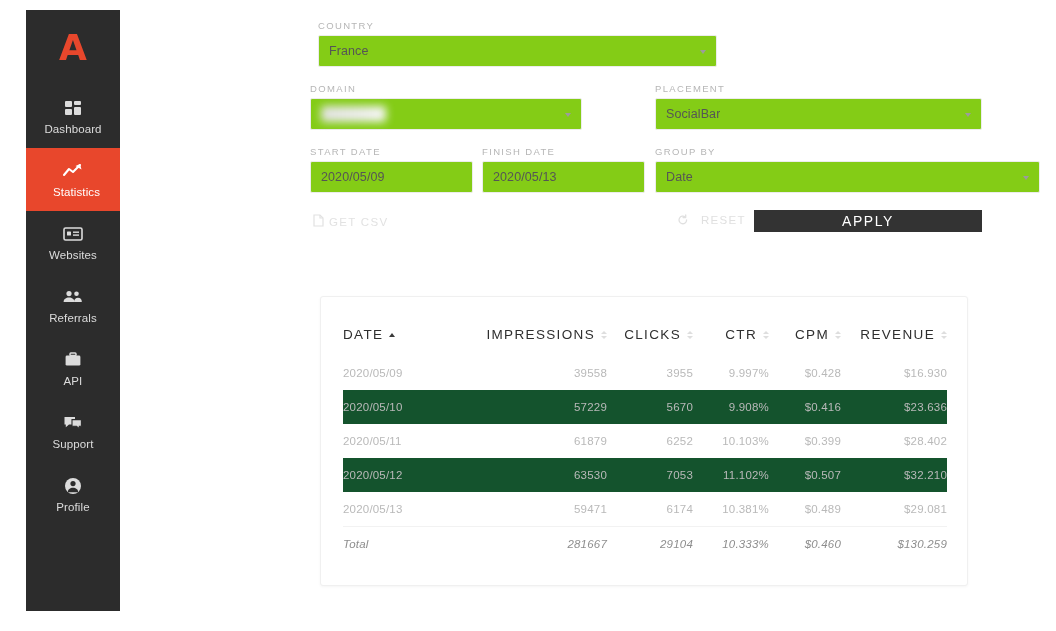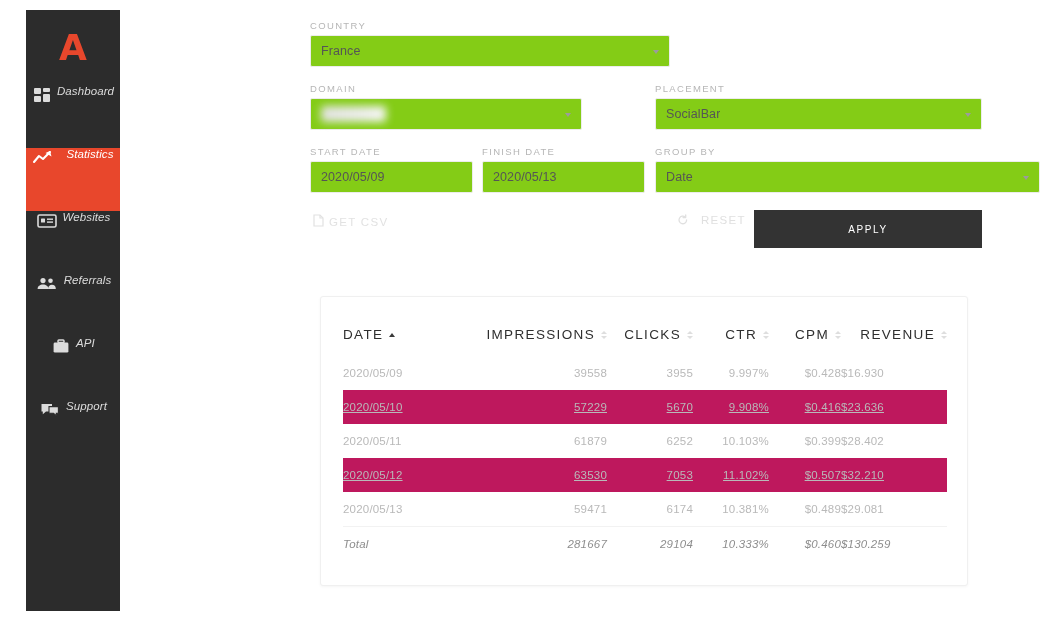--- a/index.html
+++ b/index.html
@@ -39,28 +39,27 @@
     font-weight: 700;
     font-size: 36px;
     line-height: 1;
     color: #e8472c;
     letter-spacing: 0px;
   }
   .nav-item {
     flex: none;
     height: 63px;
     display: flex;
-    flex-direction: row;
-    align-items: flex-start;
+    flex-direction: column;
+    align-items: center;
     justify-content: center;
     gap: 5px;
     color: #d8d8d8;
     cursor: pointer;
     user-select: none;
-    font-style: italic;
   }
   .nav-item .nav-icon {
     display: block;
     line-height: 0;
   }
   .nav-item .nav-icon svg { display: block; }
   .nav-label {
     font-size: 11.5px;
     letter-spacing: 0.1px;
     color: #dcdcdc;
@@ -132,21 +131,21 @@
     top: 50%;
     width: 0;
     height: 0;
     margin-top: -1px;
     border-left: 3.2px solid transparent;
     border-right: 3.2px solid transparent;
     border-top: 4px solid #9c9c9c;
   }
 
   
-  #f-country  { left: 0px;   top: 0px;   width: 360px; }
+  #f-country  { left: 8px;   top: 0px;   width: 399px; }
   #f-domain   { left: 0px;   top: 63px;  width: 272px; }
   #f-placement{ left: 345px; top: 63px;  width: 327px; }
   #f-start    { left: 0px;   top: 126px; width: 163px; }
   #f-finish   { left: 172px; top: 126px; width: 163px; }
   #f-groupby  { left: 345px; top: 126px; width: 385px; }
 
   
   #actions {
     position: absolute;
     left: 0;
@@ -175,24 +174,24 @@
     color: #e0e0e0;
     font-size: 11.5px;
     letter-spacing: 1.3px;
     cursor: pointer;
   }
   #apply-btn {
     position: absolute;
     left: 444px;
     top: 0px;
     width: 228px;
-    height: 38px;
+    height: 22px;
     background: #333333;
     color: #ffffff;
-    font-size: 10px;
+    font-size: 14px;
     letter-spacing: 1.6px;
     display: flex;
     align-items: center;
     justify-content: center;
     cursor: pointer;
     border: none;
     font-family: "Liberation Sans", sans-serif;
   }
 
   
@@ -231,33 +230,33 @@
     align-items: center;
     gap: 6px;
   }
   table.stats td {
     font-size: 11.5px;
     color: #b9b9b9;
     padding: 11px 0;
     white-space: nowrap;
     letter-spacing: 0.2px;
   }
-  table.stats tbody tr.alt td { background: #be185d; text-decoration: underline; }
+  table.stats tbody tr.alt td { background: #14532d; }
   table.stats tbody tr.total td {
     font-style: italic;
     color: #8e8e8e;
     border-top: 1px solid #f2f2f2;
     font-size: 11.5px;
   }
   .col-date   { width: 124px; text-align: left; }
   .col-impr   { width: 140px; text-align: right; }
   .col-clicks { width: 86px;  text-align: right; }
   .col-ctr    { width: 76px;  text-align: right; }
   .col-cpm    { width: 72px;  text-align: right; }
-  .col-rev    { width: 106px; text-align: left; margin-top: 29px; }
+  .col-rev    { width: 106px; text-align: right; margin-top: 29px; }
   th.col-impr .th-inner,
   th.col-clicks .th-inner,
   th.col-ctr .th-inner,
   th.col-cpm .th-inner,
   th.col-rev .th-inner { float: right; }
 
   .sort-asc {
     width: 0; height: 0;
     border-left: 3.4px solid transparent;
     border-right: 3.4px solid transparent;
@@ -347,20 +346,30 @@
   <div class="nav-item">
     <span class="nav-icon">
       <svg width="22" height="20" viewBox="0 0 22 20">
           <path d="M2.5 4h10.5v7.5H7l-3.2 2.8V11.5H2.5z" fill="#dcdcdc"></path>
           <path d="M10 6.6h9.4v6.6h-2.1v2.6l-2.8-2.6H10z" fill="#dcdcdc" stroke="#2c2c2c" stroke-width="1.1"></path>
         </svg>
     </span>
     <span class="nav-label">Support</span>
   </div>
 
+  <div class="nav-item">
+    <span class="nav-icon">
+      <svg width="20" height="20" viewBox="0 0 20 20">
+          <circle cx="10" cy="10" r="8" fill="#dcdcdc"></circle>
+          <circle cx="10" cy="7.6" r="2.6" fill="#2c2c2c"></circle>
+          <path d="M4.8 16.2c0-3 2.4-4.5 5.2-4.5s5.2 1.5 5.2 4.5z" fill="#2c2c2c"></path>
+        </svg>
+    </span>
+    <span class="nav-label">Profile</span>
+  </div>
 </nav>
 
 <div id="main">
 
   <section id="filters">
 
     <div class="field" id="f-country">
       <span class="field-label">COUNTRY</span>
       <div class="control">
         <span class="value">France</span>

